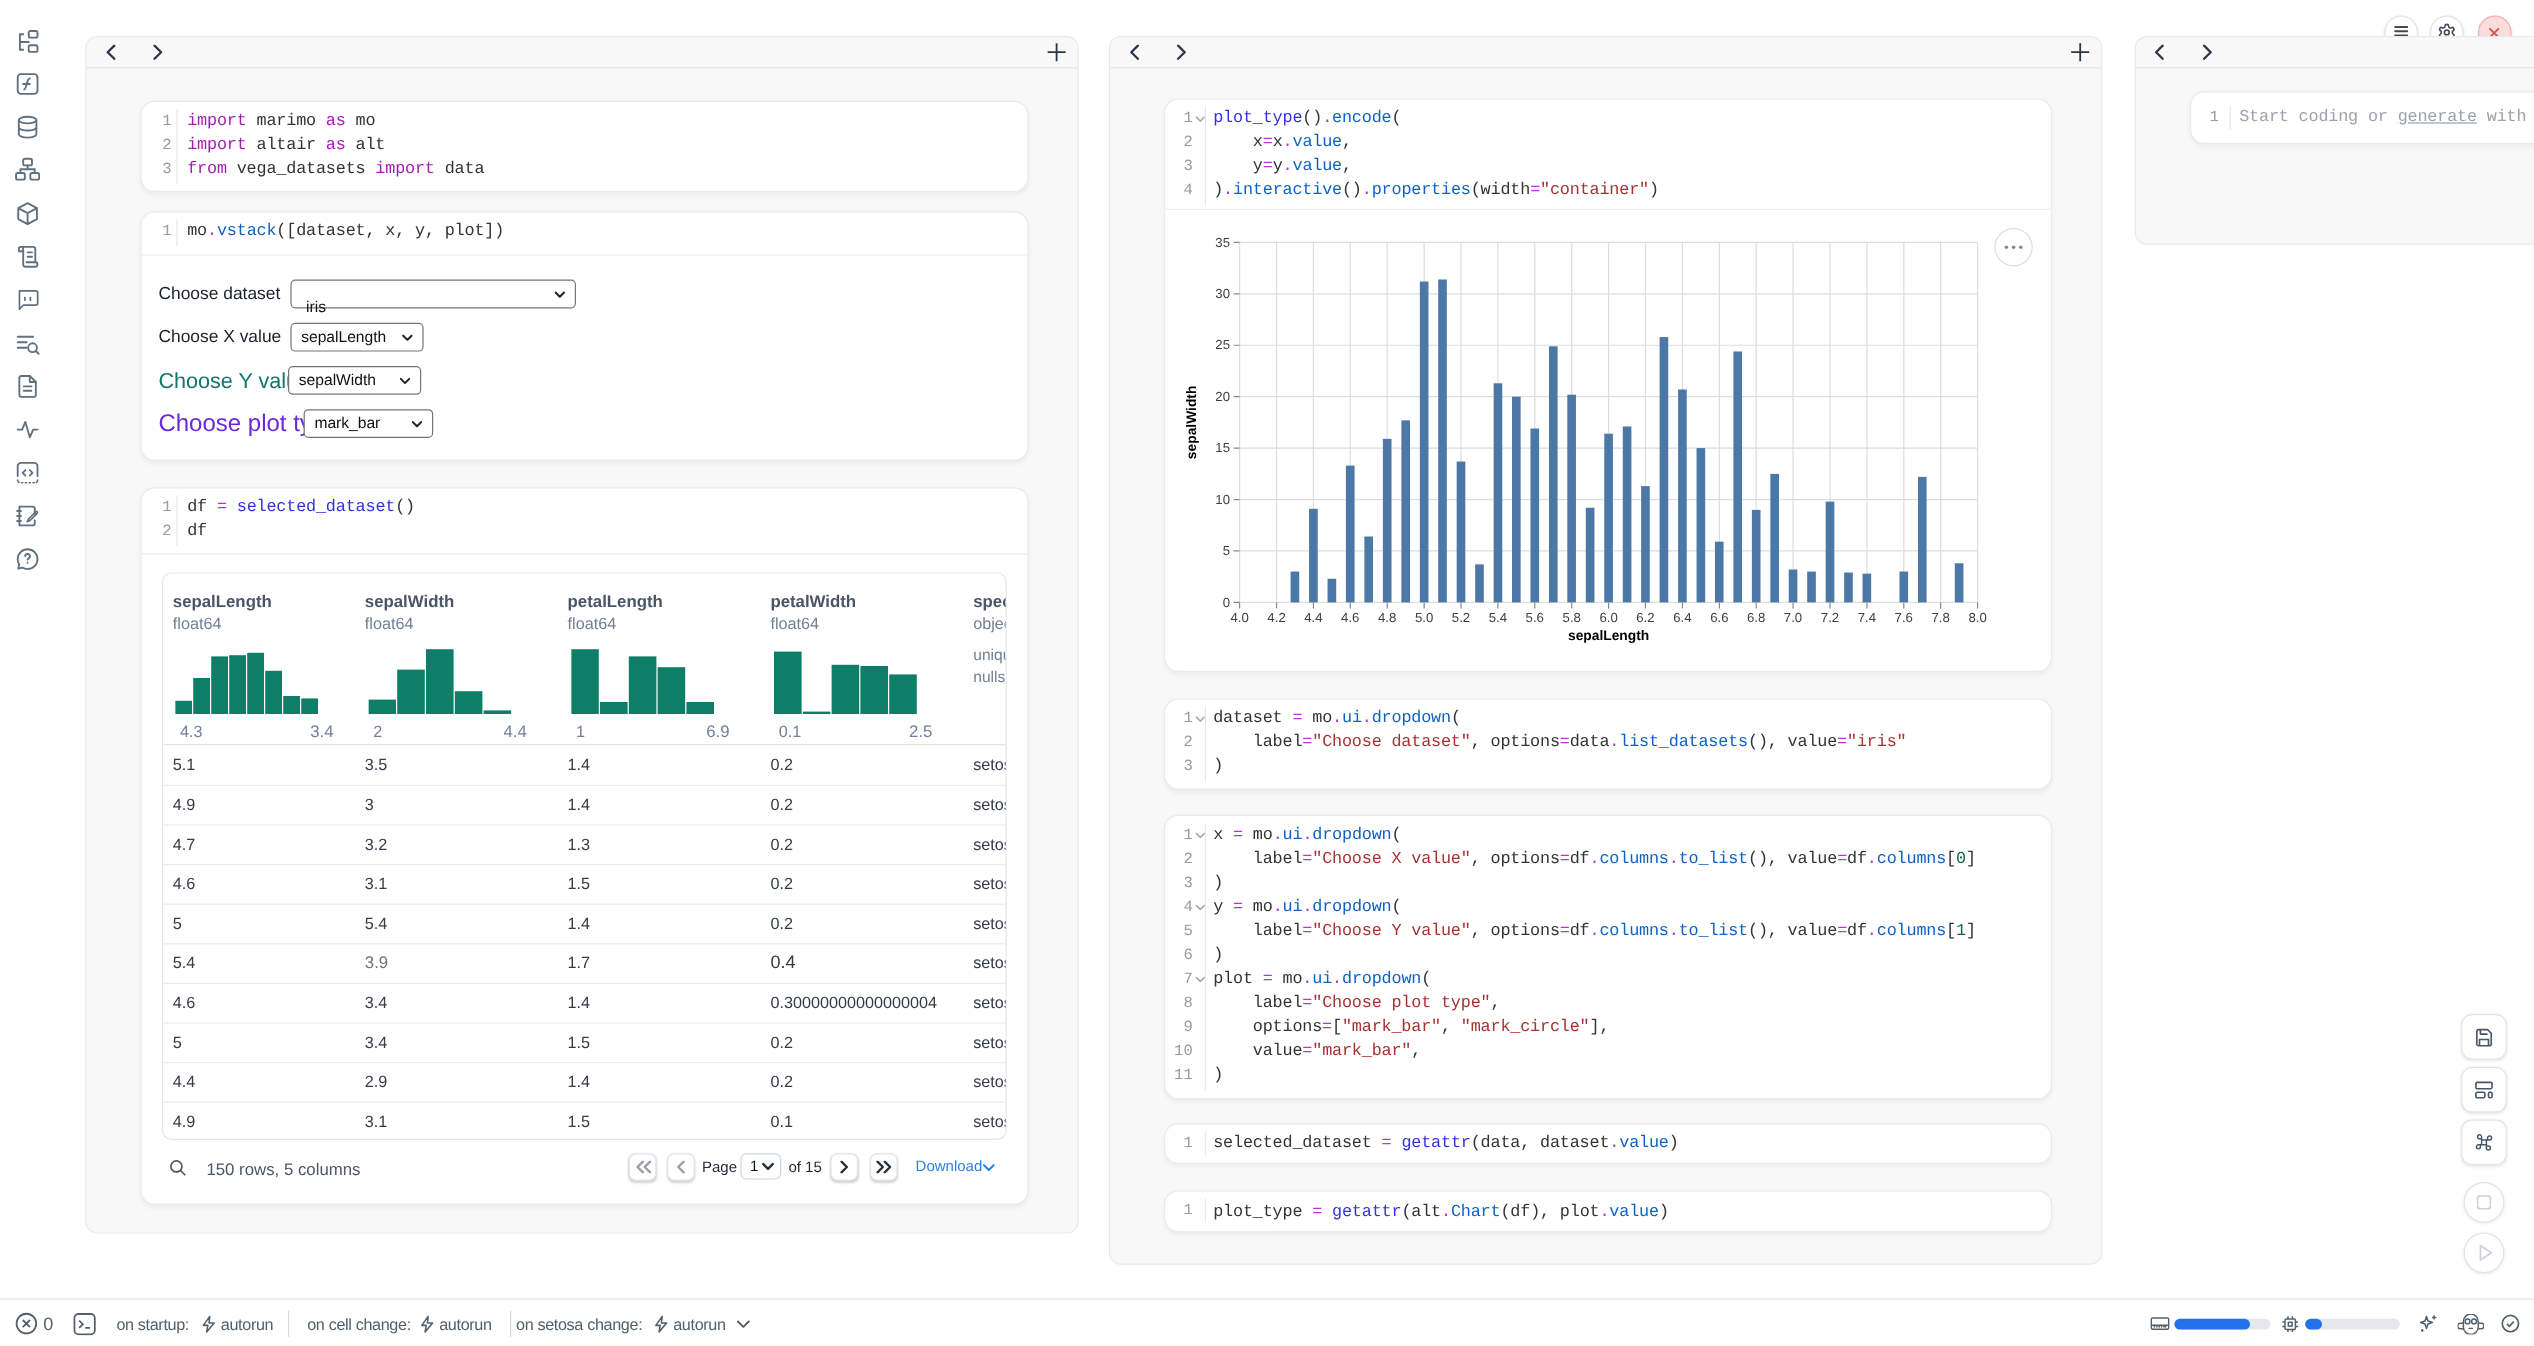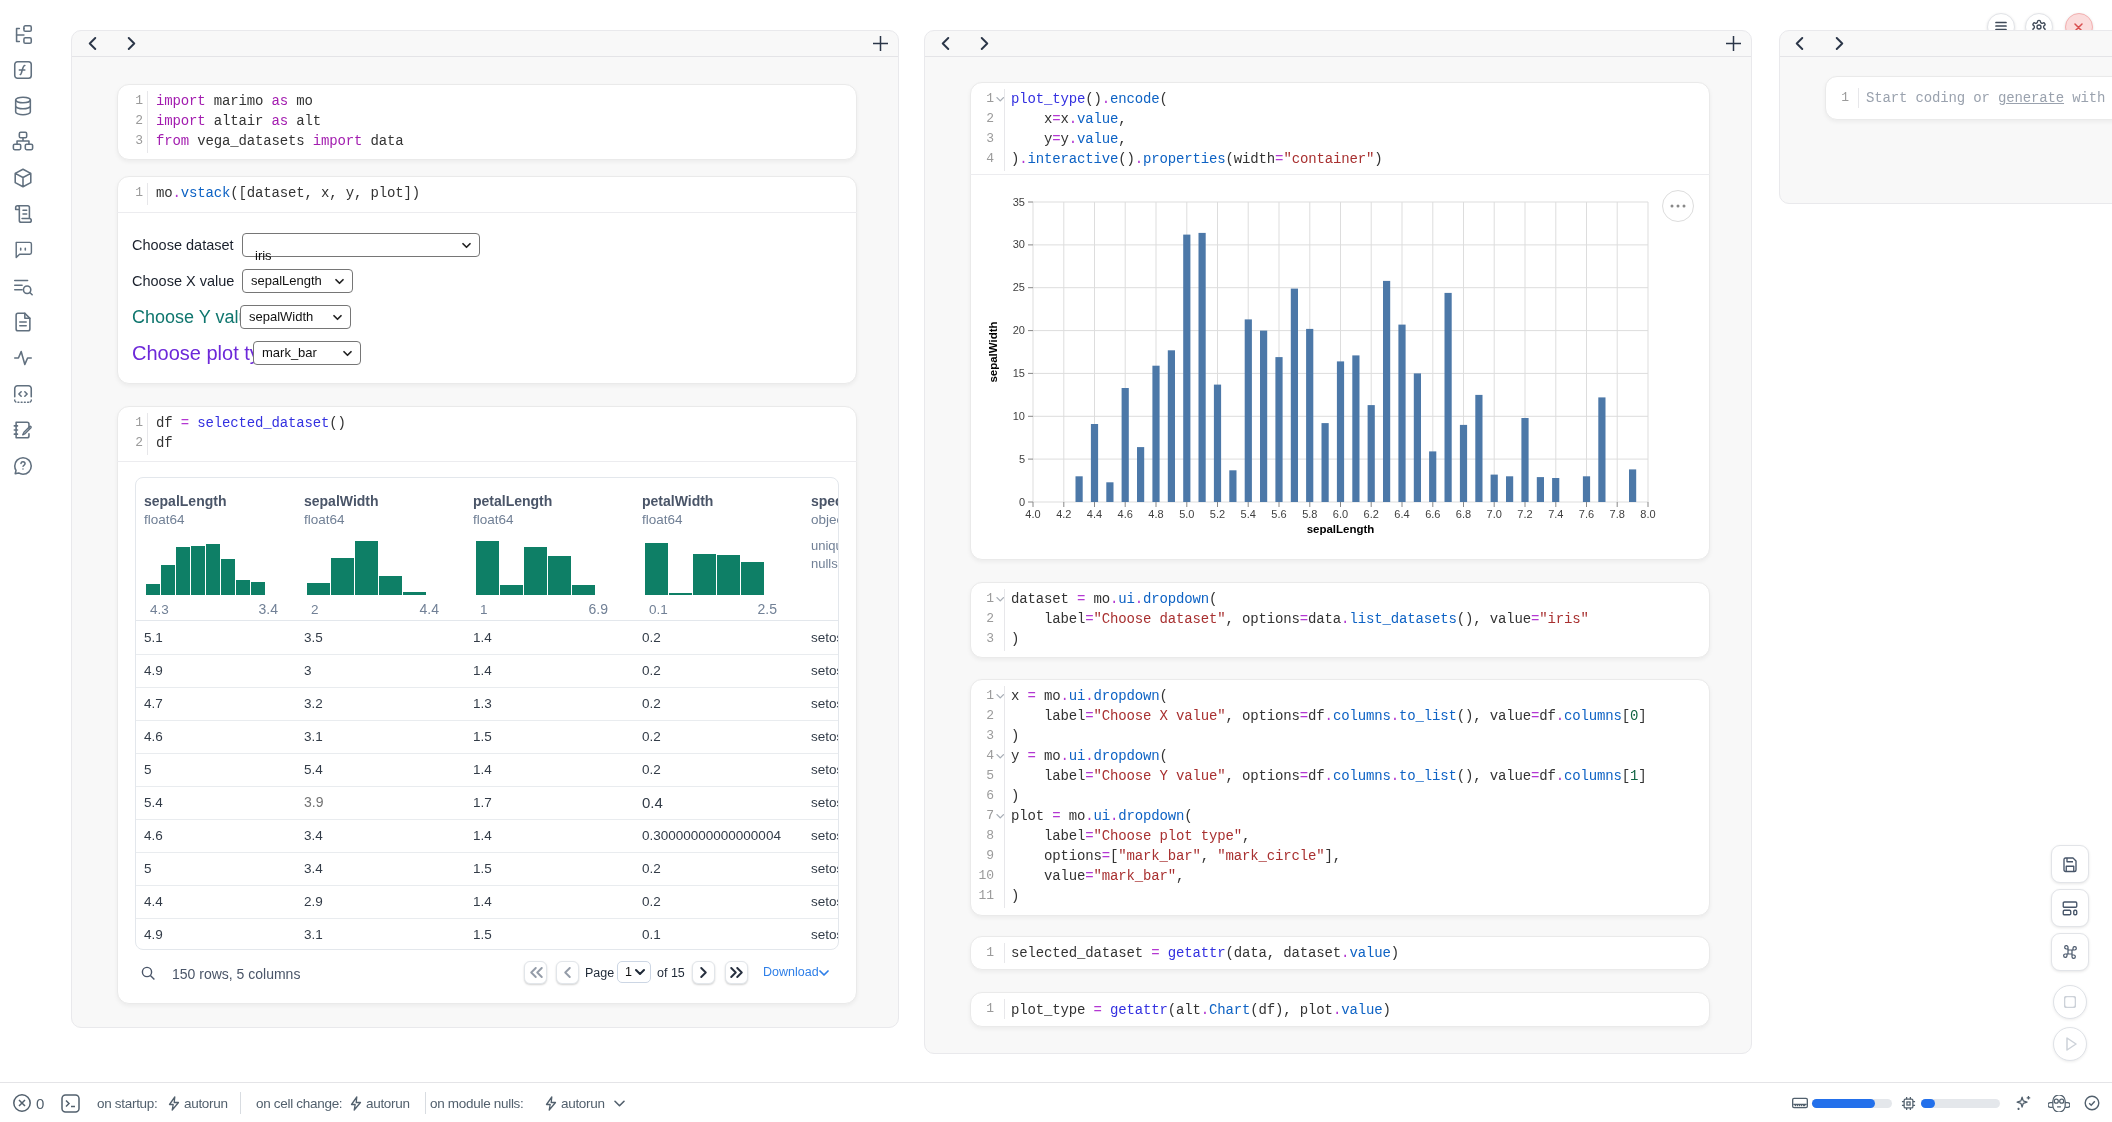--- a/index.html
+++ b/index.html
@@ -531,21 +531,21 @@
     <path d="M6.8 1 L1.5 8.5 H5.2 L4.2 14 L10.5 6.5 H6.2 Z"></path>
   </svg>
 <div class="abs" style="left:184px;top:1096px;font-size:13.5px;letter-spacing:-.3px;color:#52606d">autorun</div>
 <div class="abs" style="left:240px;top:1092px;width:1px;height:22px;background:#d8dce1"></div>
 <div class="abs" style="left:256px;top:1096px;font-size:13.5px;letter-spacing:-.3px;color:#52606d">on cell change:</div>
 <svg class="abs" style="left:350px;top:1096px" width="12" height="15" viewBox="0 0 12 15" fill="none" stroke="#52606d" stroke-width="1.3" stroke-linejoin="round">
     <path d="M6.8 1 L1.5 8.5 H5.2 L4.2 14 L10.5 6.5 H6.2 Z"></path>
   </svg>
 <div class="abs" style="left:366px;top:1096px;font-size:13.5px;letter-spacing:-.3px;color:#52606d">autorun</div>
 <div class="abs" style="left:425px;top:1092px;width:1px;height:22px;background:#d8dce1"></div>
-<div class="abs" style="left:430px;top:1096px;font-size:13.5px;letter-spacing:-.3px;color:#52606d">on module nulls:</div>
+<div class="abs" style="left:430px;top:1096px;font-size:13.5px;letter-spacing:-.3px;color:#52606d">on setosa change:</div>
 <svg class="abs" style="left:545px;top:1096px" width="12" height="15" viewBox="0 0 12 15" fill="none" stroke="#52606d" stroke-width="1.3" stroke-linejoin="round">
     <path d="M6.8 1 L1.5 8.5 H5.2 L4.2 14 L10.5 6.5 H6.2 Z"></path>
   </svg>
 <div class="abs" style="left:561px;top:1096px;font-size:13.5px;letter-spacing:-.3px;color:#52606d">autorun</div>
 <svg class="abs" style="left:613.5px;top:1097.5px" width="11.0" height="11.0" viewBox="0 0 11.0 11.0">
     <path d="M0,2.25 L4.5,6.75 L9.0,2.25" transform="translate(1,1)" fill="none" stroke="#52606d" stroke-width="1.6" stroke-linecap="round" stroke-linejoin="round"></path>
   </svg>
 <svg class="abs" style="left:1792px;top:1096px" width="16" height="14" viewBox="0 0 24 20" fill="none" stroke="#52606d" stroke-width="2">
     <rect x="1" y="3" width="22" height="14" rx="2"></rect>
     <path d="M5 13 V15 M8 13 V15 M11 13 V15 M14 13 V15 M17 13 V15 M19 13 V15 M2 12 H22"></path>

